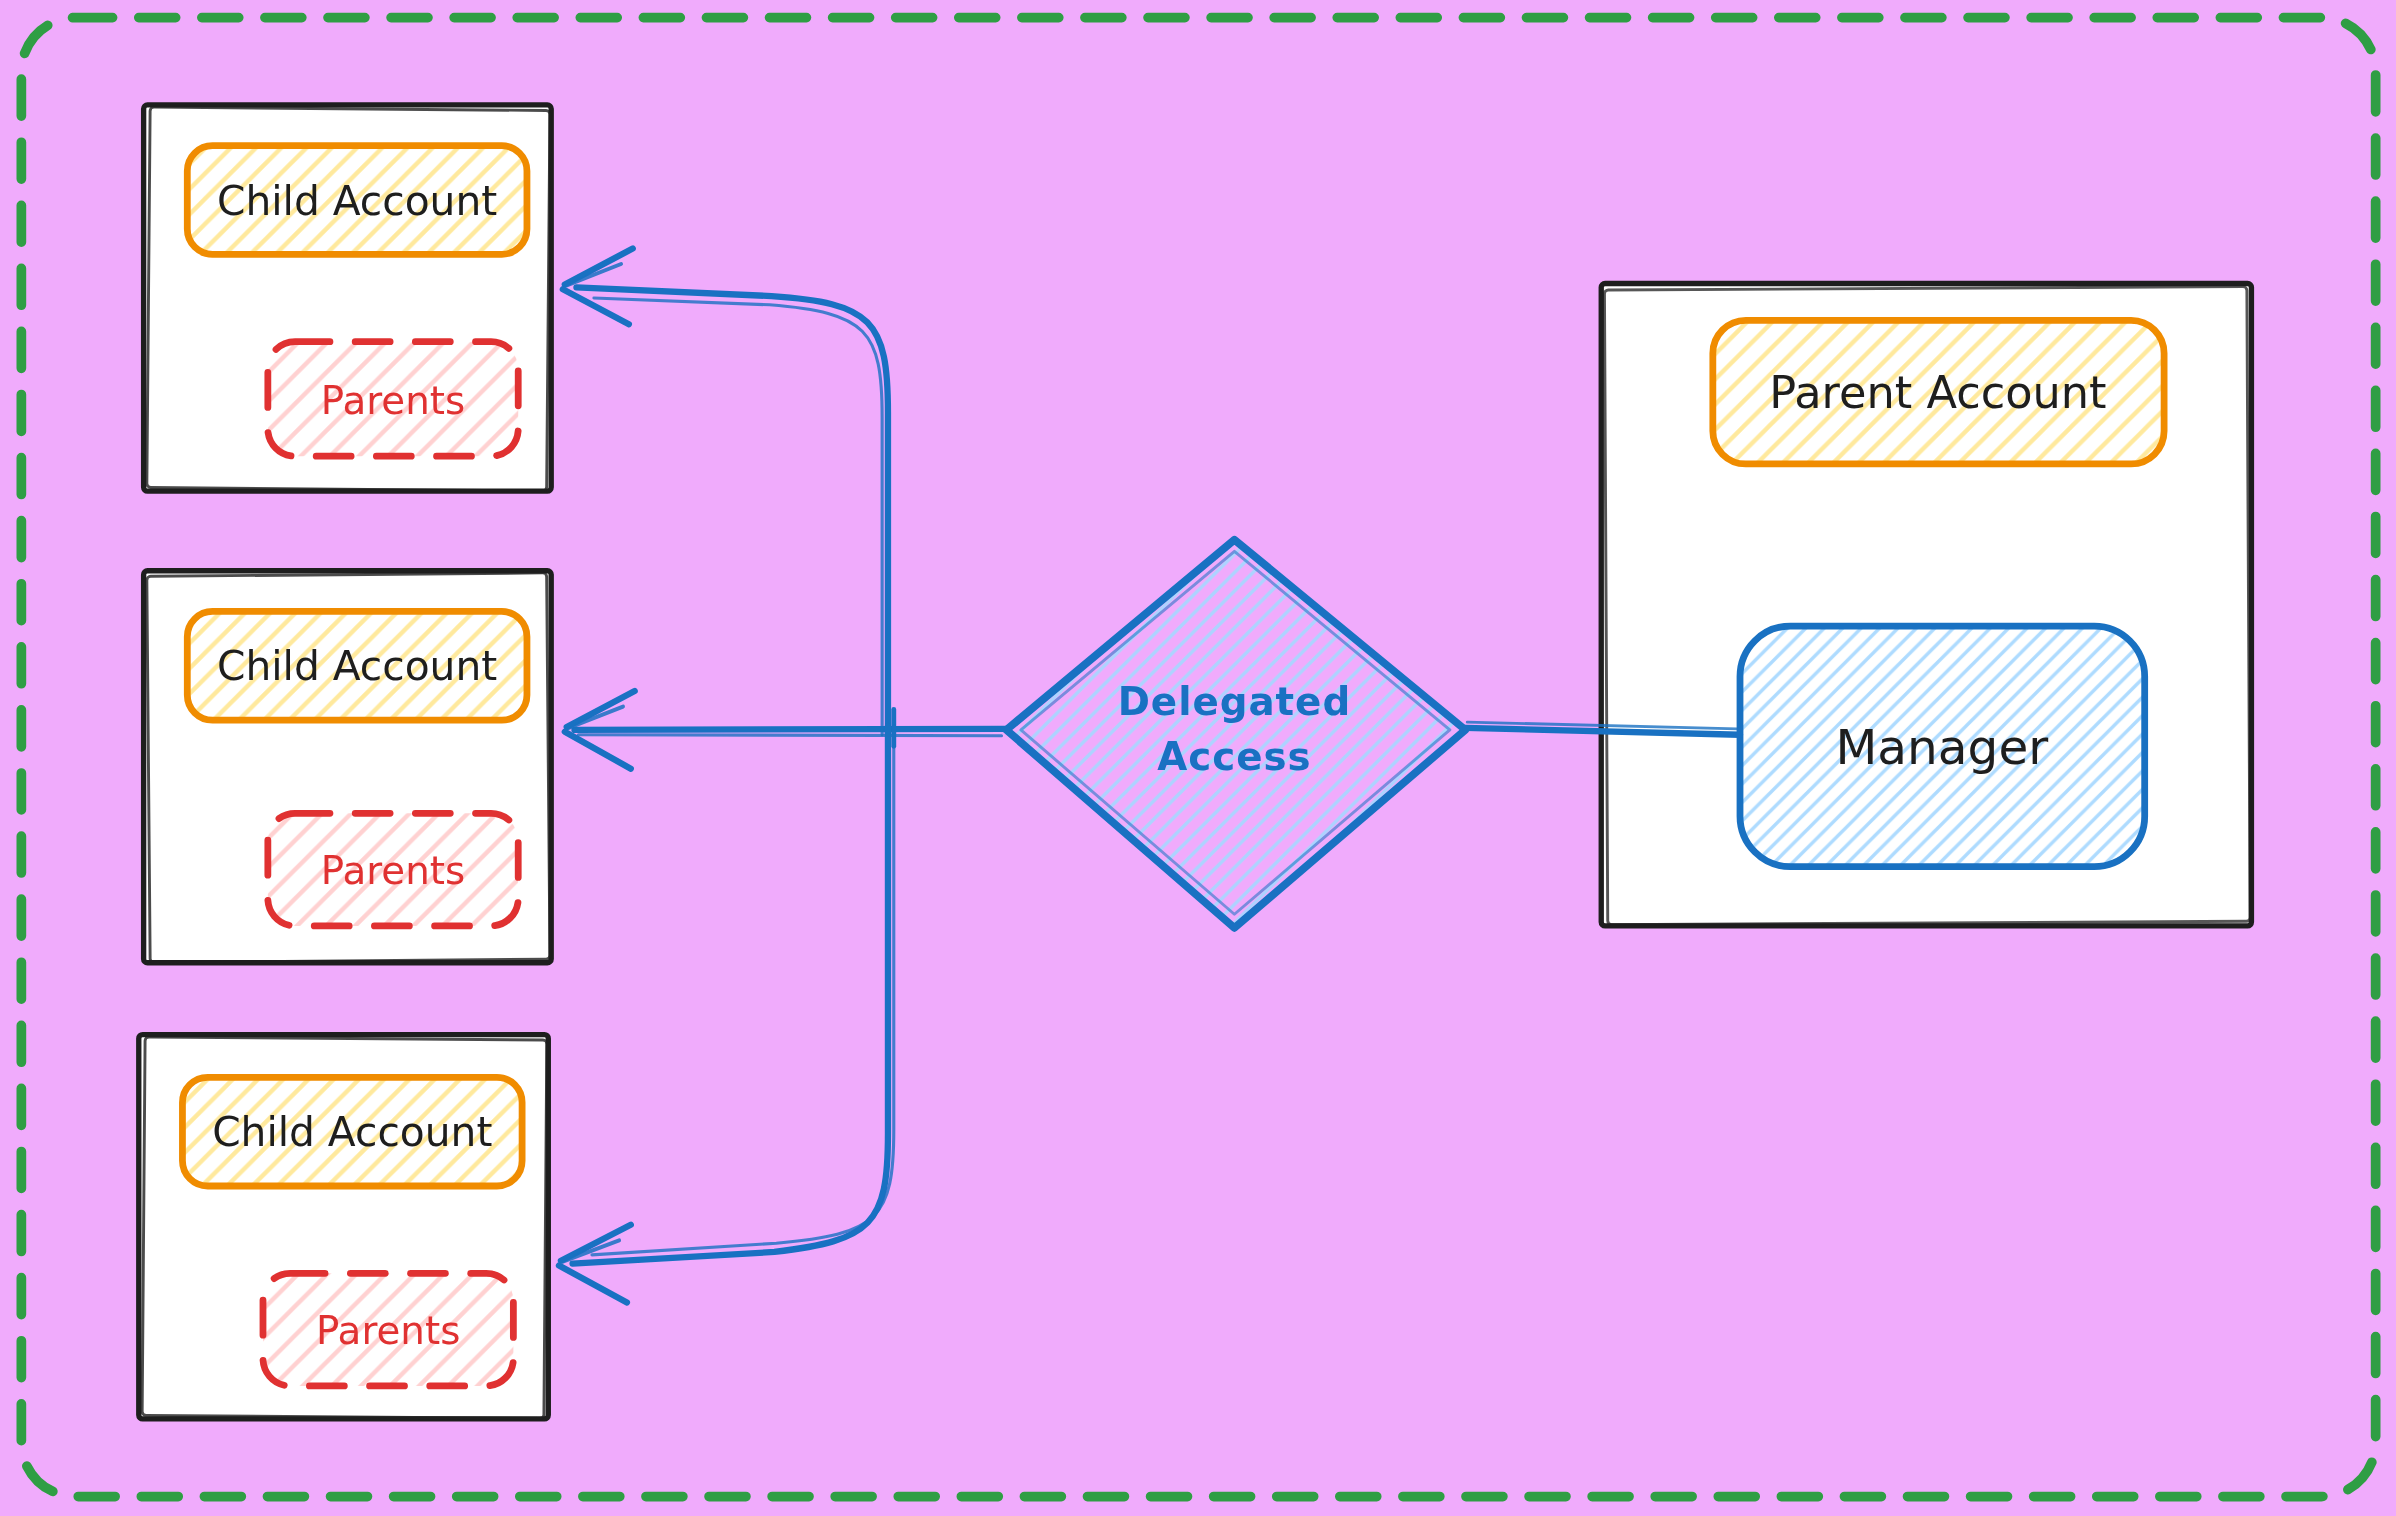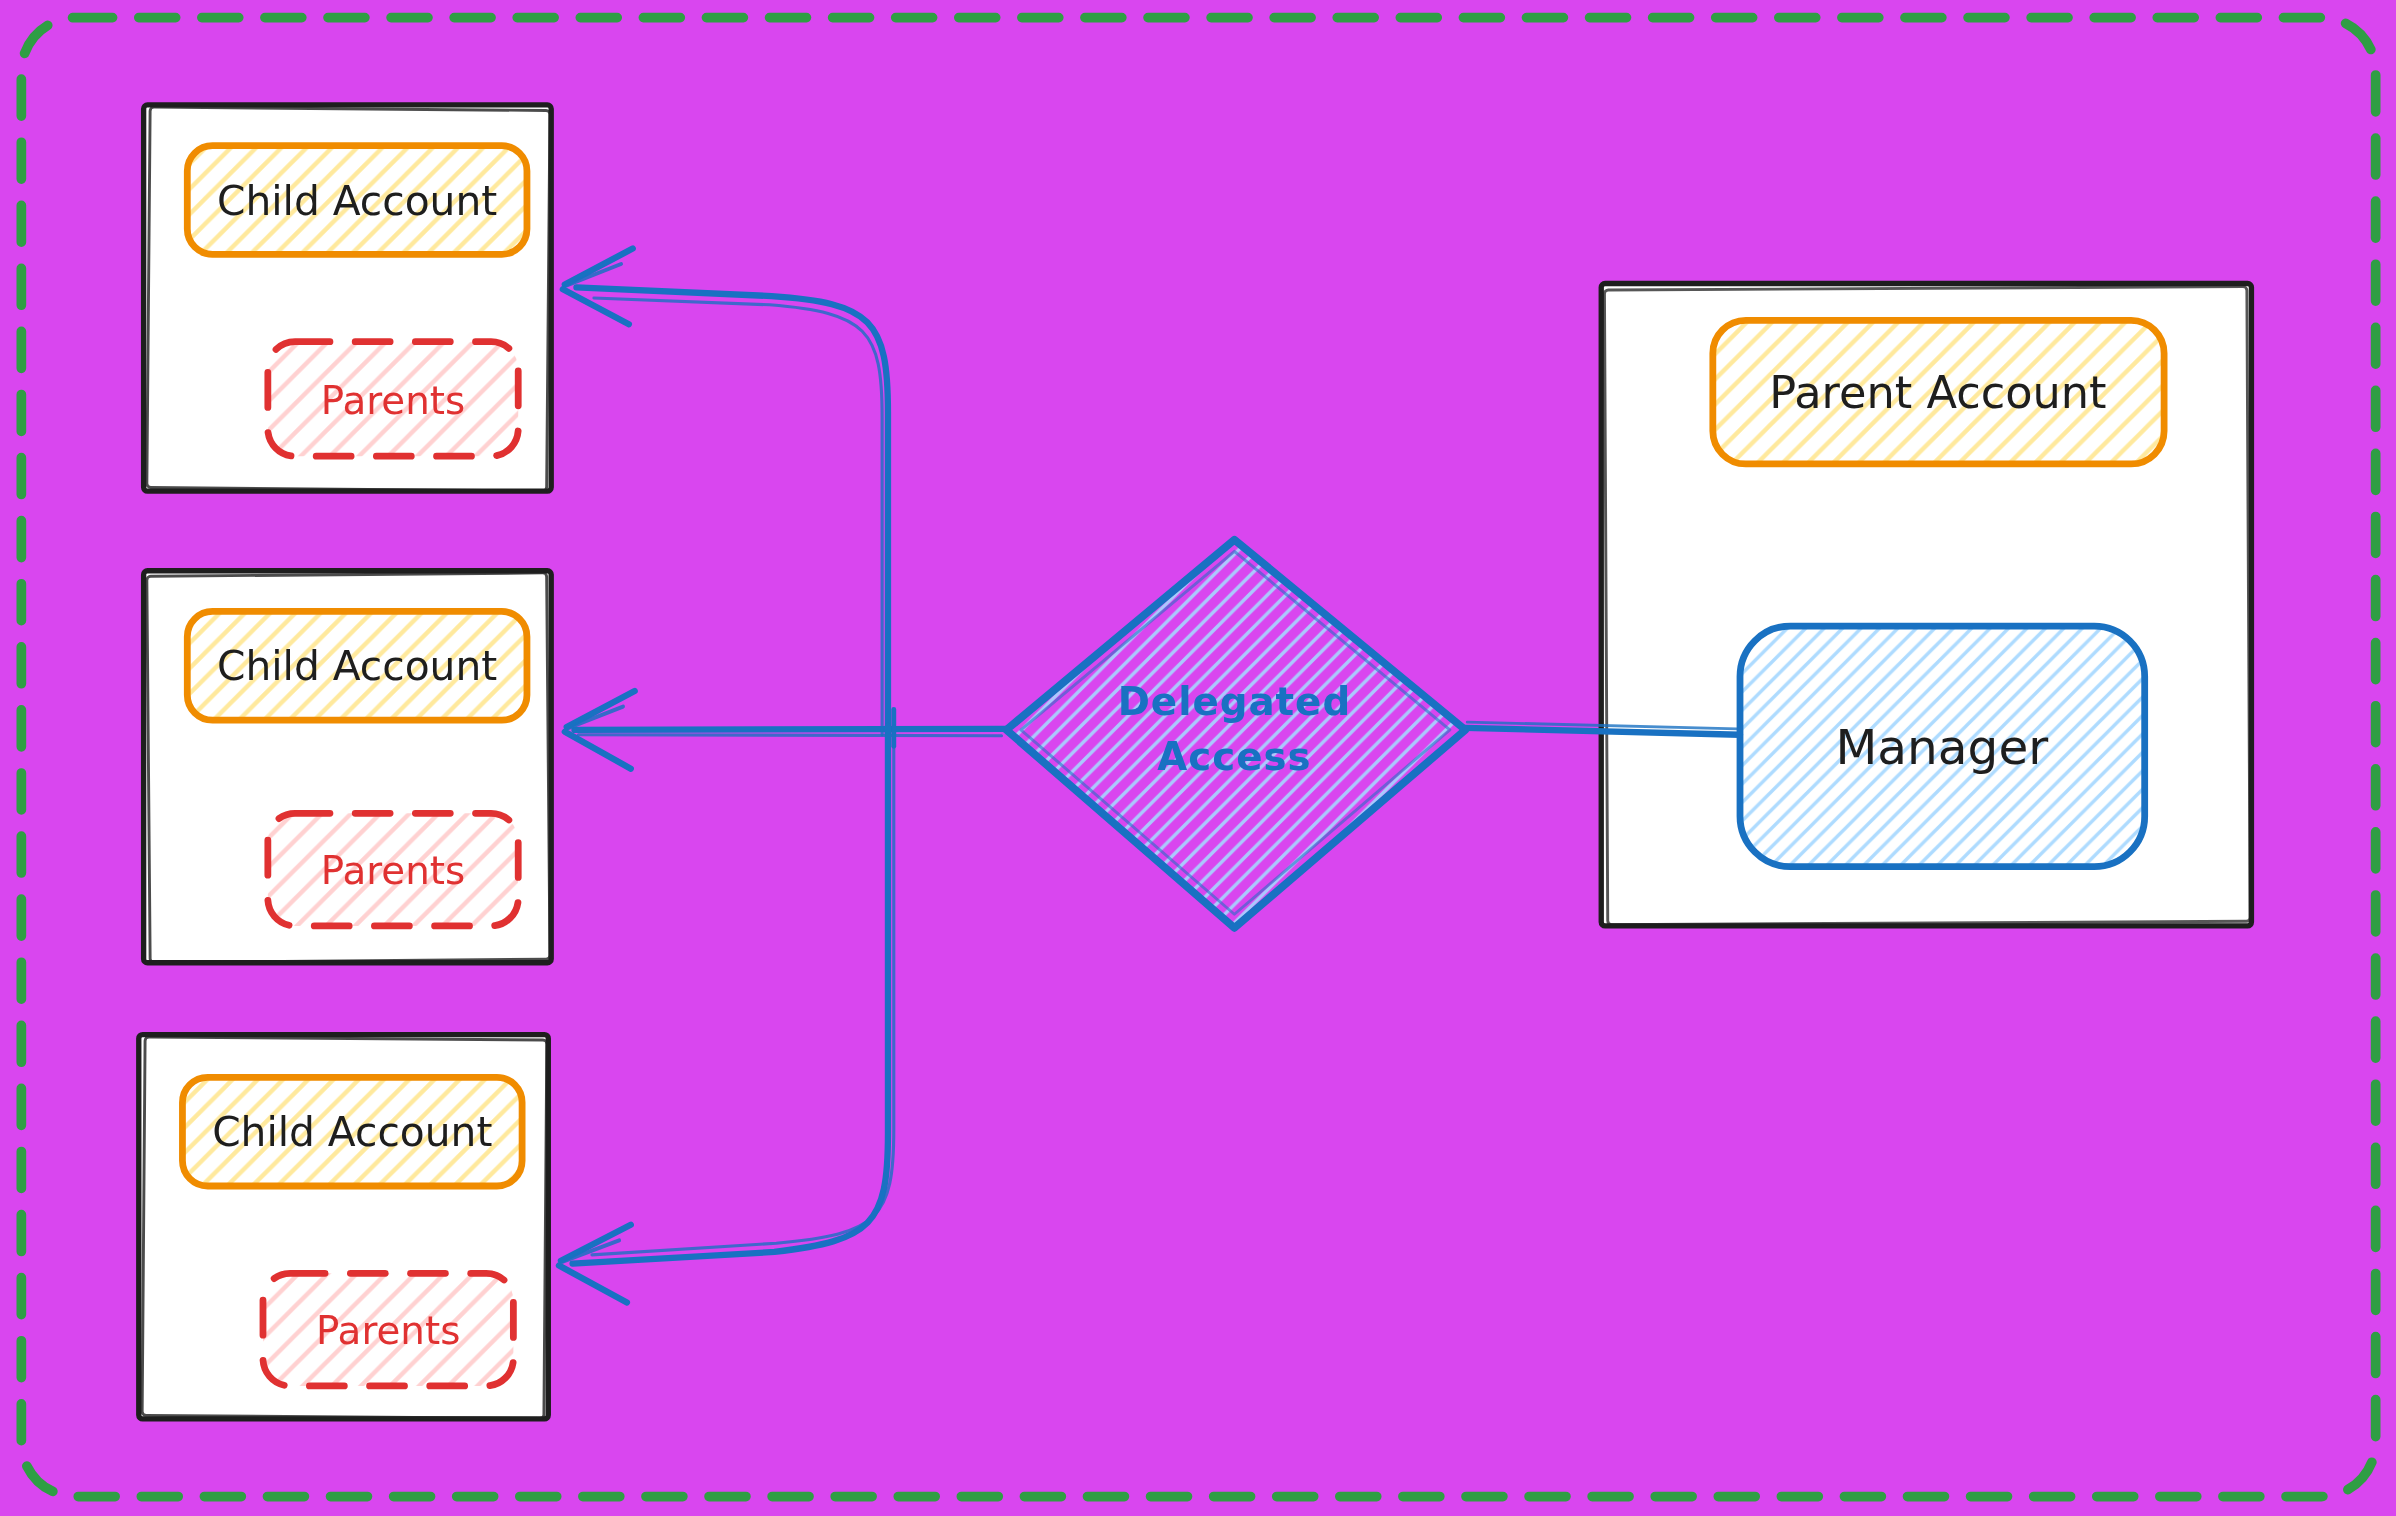--- a/index.html
+++ b/index.html
@@ -1,20 +1,20 @@
 <!DOCTYPE html>
 <html><head>
 <meta charset="utf-8">
 <style>
   html, body { margin: 0; padding: 0; background: #ffffff; }
   .stage {
     position: relative;
     width: 2397px;
     height: 1517px;
-    background: #d946ef;
+    background: #f0abfc;
     font-family: "DejaVu Sans", sans-serif;
     overflow: hidden;
   }
   svg { display: block; }
   text {
     font-family: "DejaVu Sans", sans-serif;
     user-select: none;
   }
   .title-text   { font-size: 42px; fill: #1e1e1e; }
   .parents-text { font-size: 40px; fill: #e03131; }

